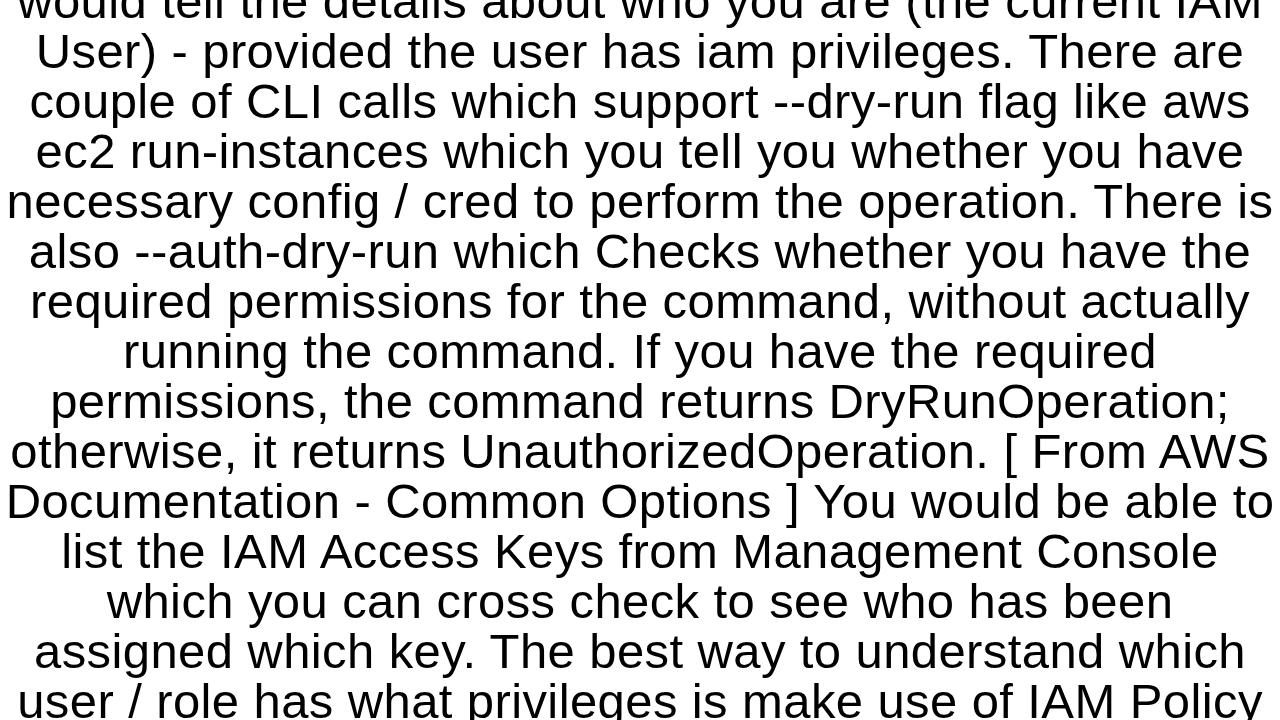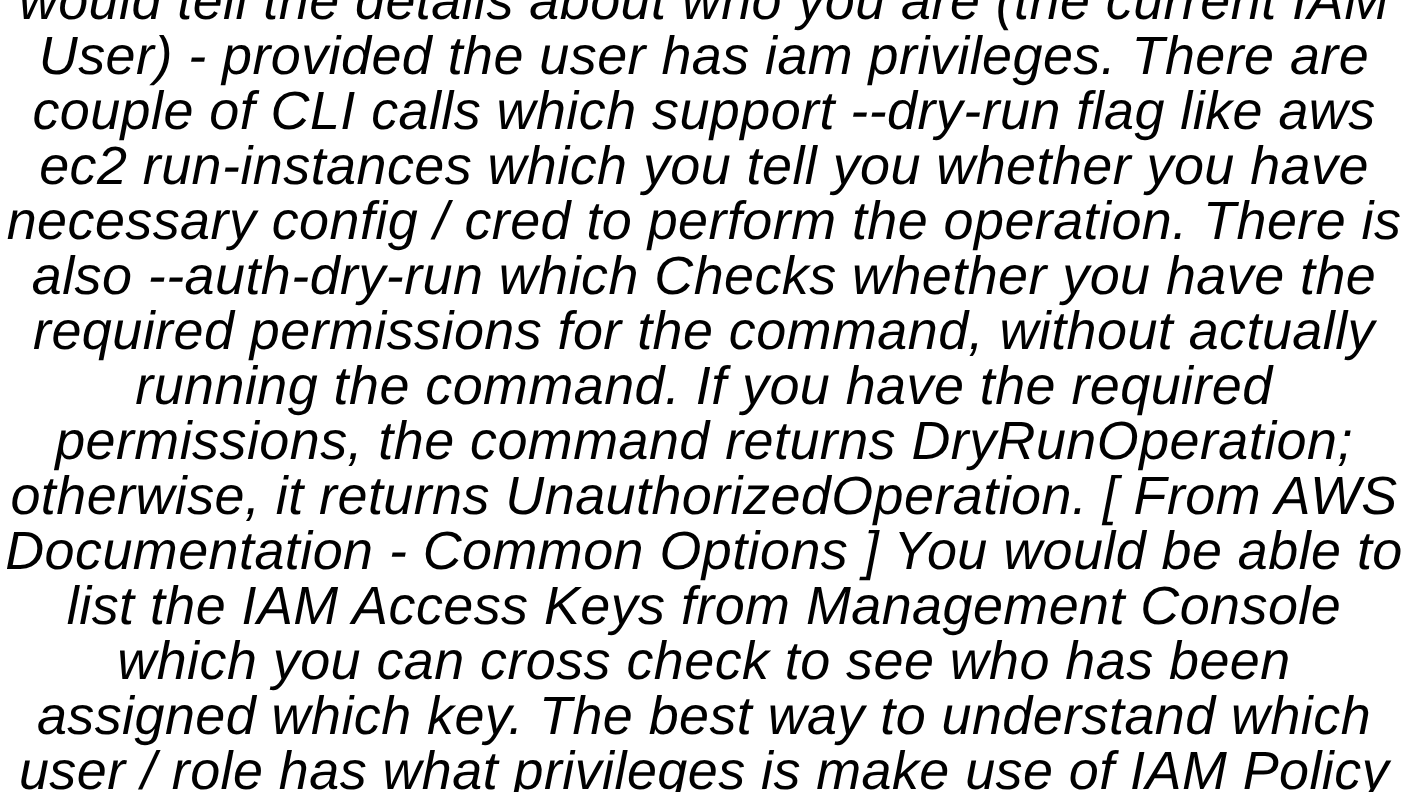--- a/index.html
+++ b/index.html
@@ -10,21 +10,20 @@
     overflow: hidden;
     background: #ffffff;
   }
   .page {
     width: 1280px;
     height: 720px;
     display: flex;
     align-items: center;
     justify-content: center;
     box-sizing: border-box;
-    font-style: italic;
   }
   .text-block {
     font-family: Arial, Helvetica, sans-serif;
     font-size: 49px;
     line-height: 1.02;
     color: #000000;
     text-align: center;
     width: 1280px;
     padding: 0 4px;
     box-sizing: border-box;

